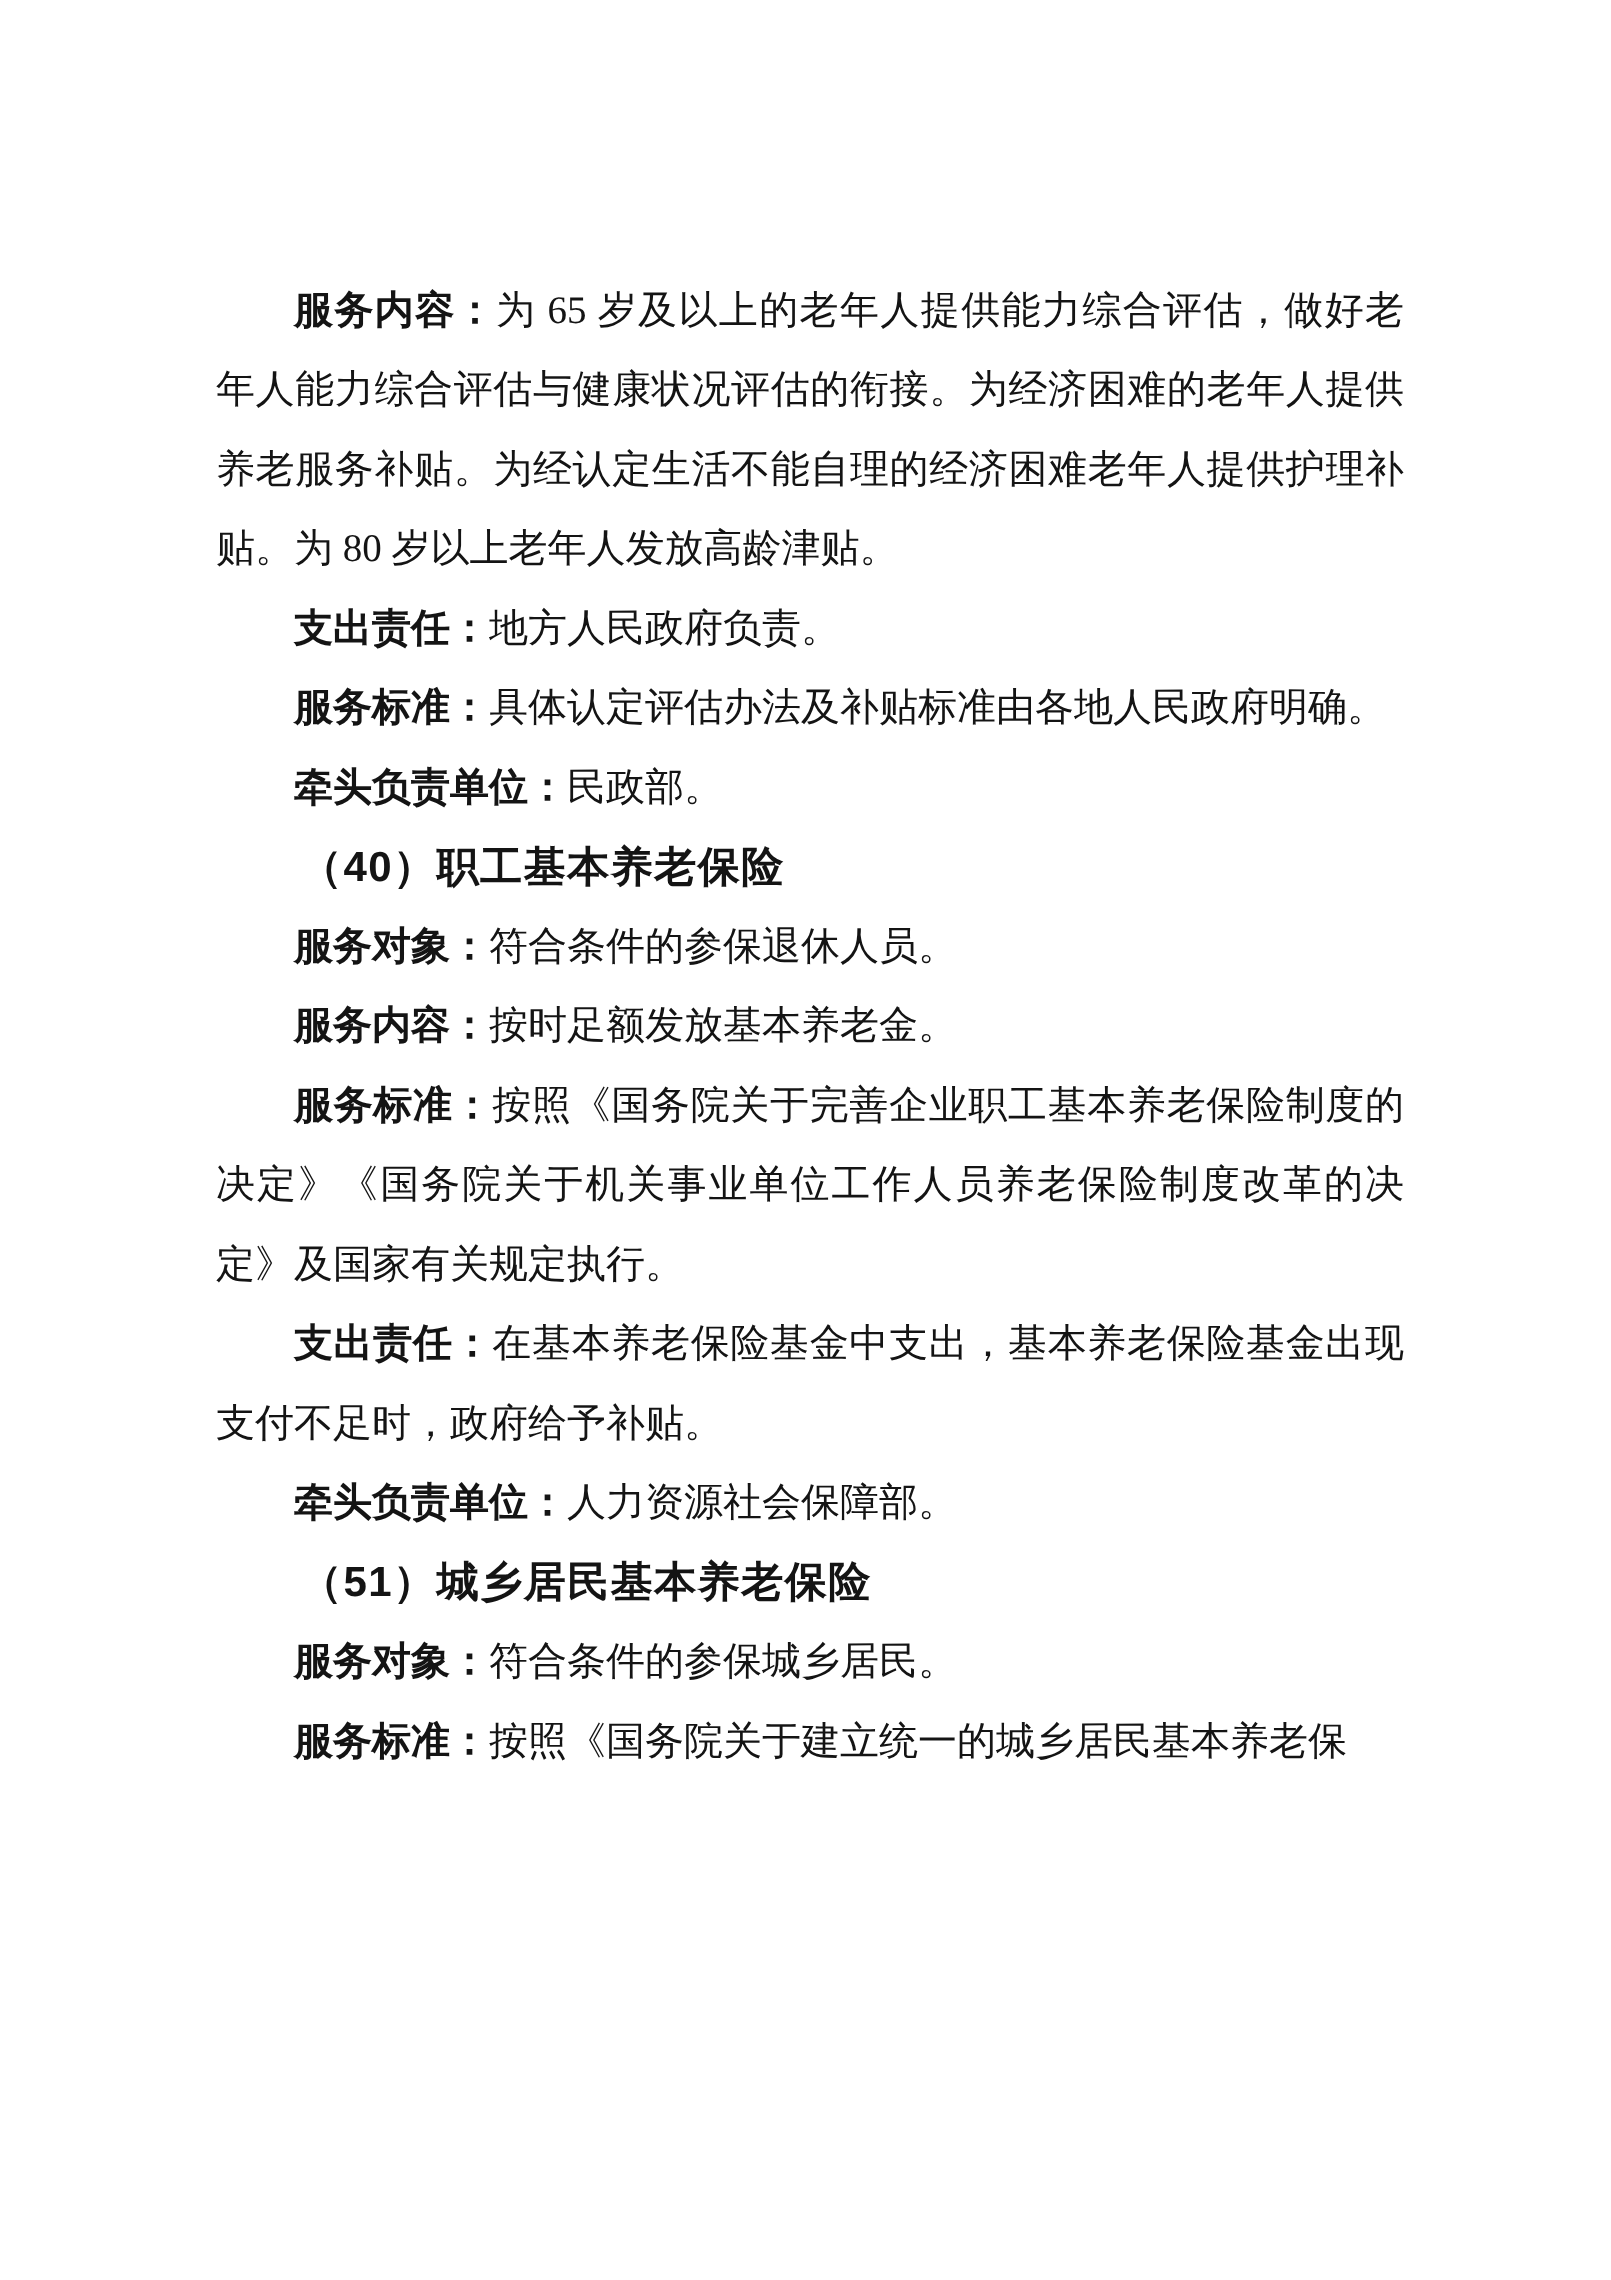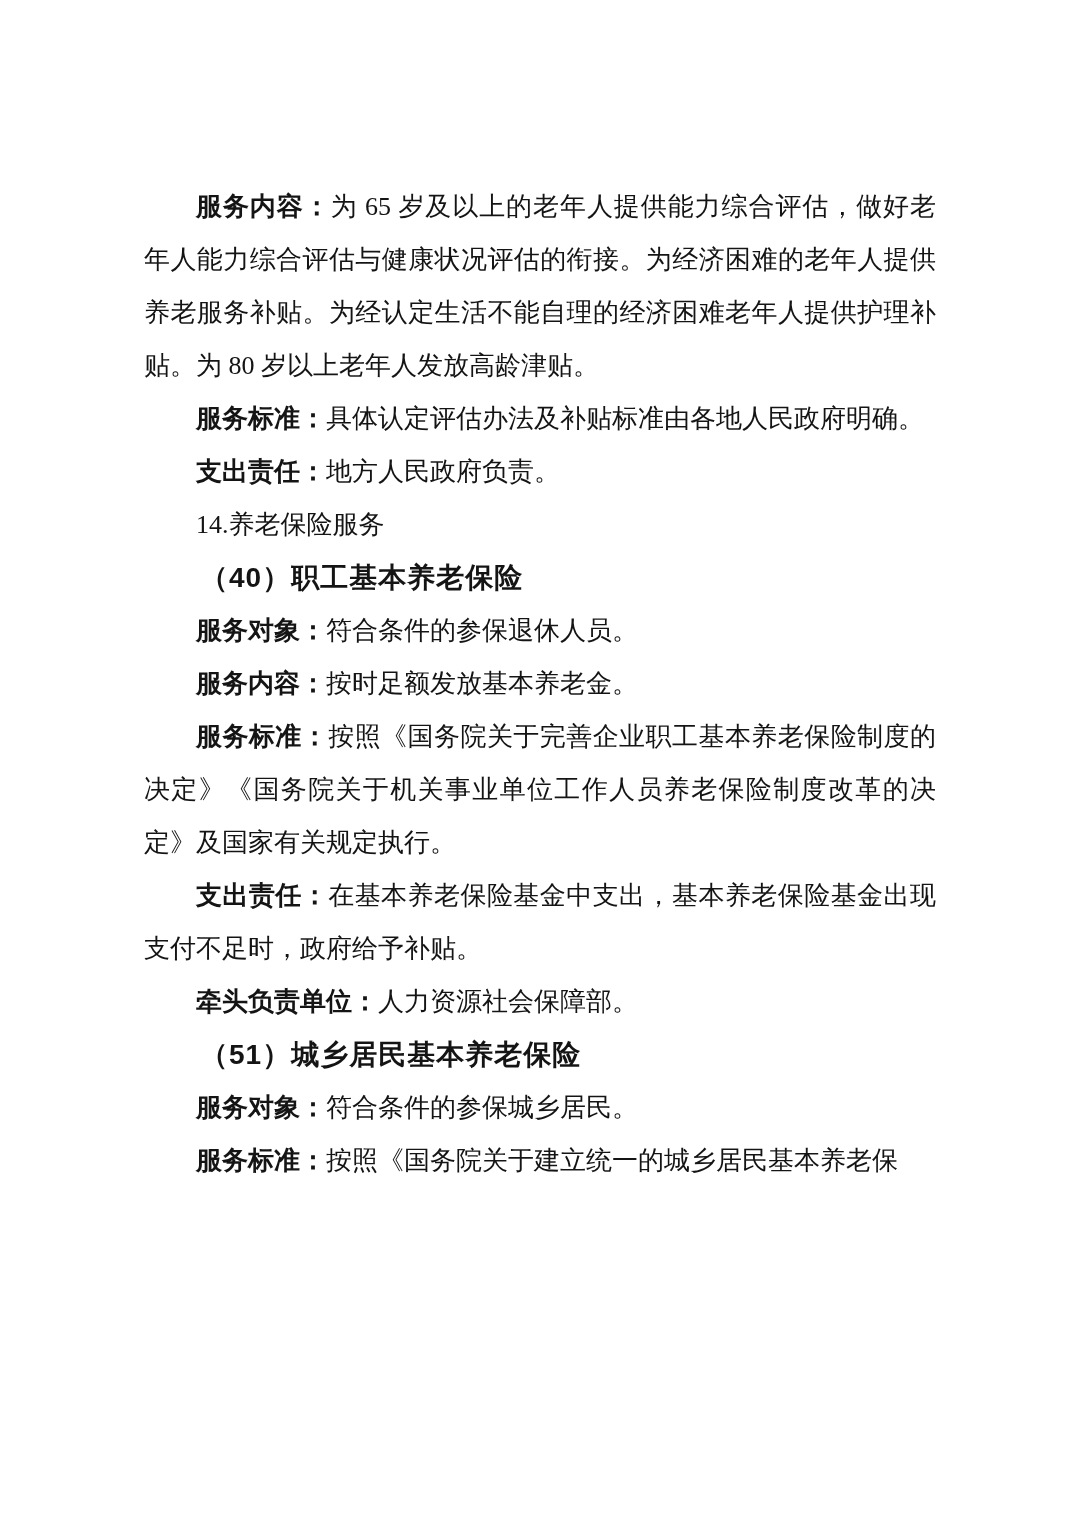--- a/index.html
+++ b/index.html
@@ -51,26 +51,26 @@
   }
 </style>
 </head>
 <body>
 
 <div class="page">
   <div class="content">
 
     <p class="para"><span class="label">服务内容：</span><span class="body-text">为 65 岁及以上的老年人提供能力综合评估，做好老年人能力综合评估与健康状况评估的衔接。为经济困难的老年人提供养老服务补贴。为经认定生活不能自理的经济困难老年人提供护理补贴。为 80 岁以上老年人发放高龄津贴。</span></p>
 
+    <p class="para"><span class="label">支出责任：</span><span class="body-text">地方人民政府负责。</span></p>
+
     <p class="para"><span class="label">服务标准：</span><span class="body-text">具体认定评估办法及补贴标准由各地人民政府明确。</span></p>
 
-    <p class="para"><span class="label">支出责任：</span><span class="body-text">地方人民政府负责。</span></p>
+    <p class="para"><span class="label">牵头负责单位：</span><span class="body-text">民政部。</span></p>
 
-
-    <p class="para"><span class="body-text">14.养老保险服务</span></p>
 
     <p class="para heading"><span>（40）职工基本养老保险</span></p>
 
     <p class="para"><span class="label">服务对象：</span><span class="body-text">符合条件的参保退休人员。</span></p>
 
     <p class="para"><span class="label">服务内容：</span><span class="body-text">按时足额发放基本养老金。</span></p>
 
     <p class="para"><span class="label">服务标准：</span><span class="body-text">按照《国务院关于完善企业职工基本养老保险制度的决定》《国务院关于机关事业单位工作人员养老保险制度改革的决定》及国家有关规定执行。</span></p>
 
     <p class="para"><span class="label">支出责任：</span><span class="body-text">在基本养老保险基金中支出，基本养老保险基金出现支付不足时，政府给予补贴。</span></p>

